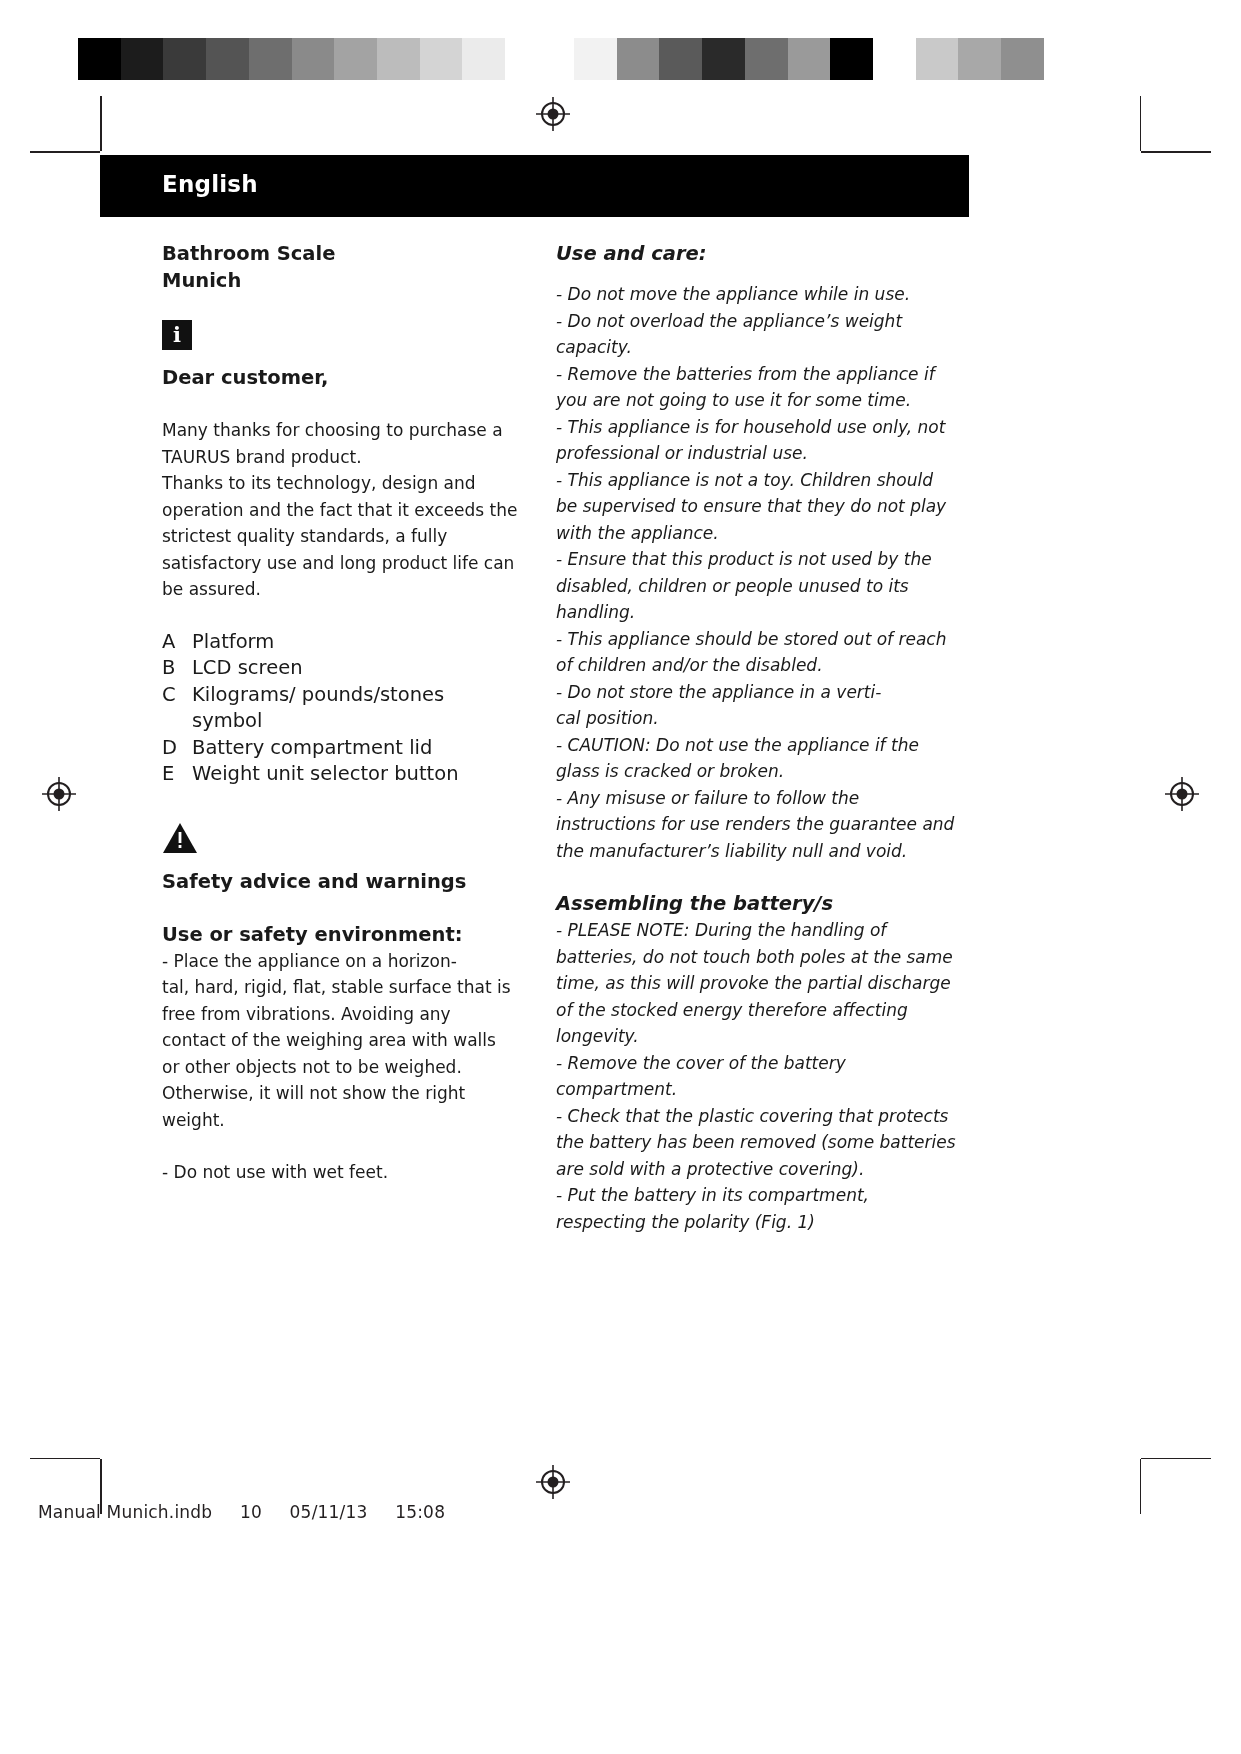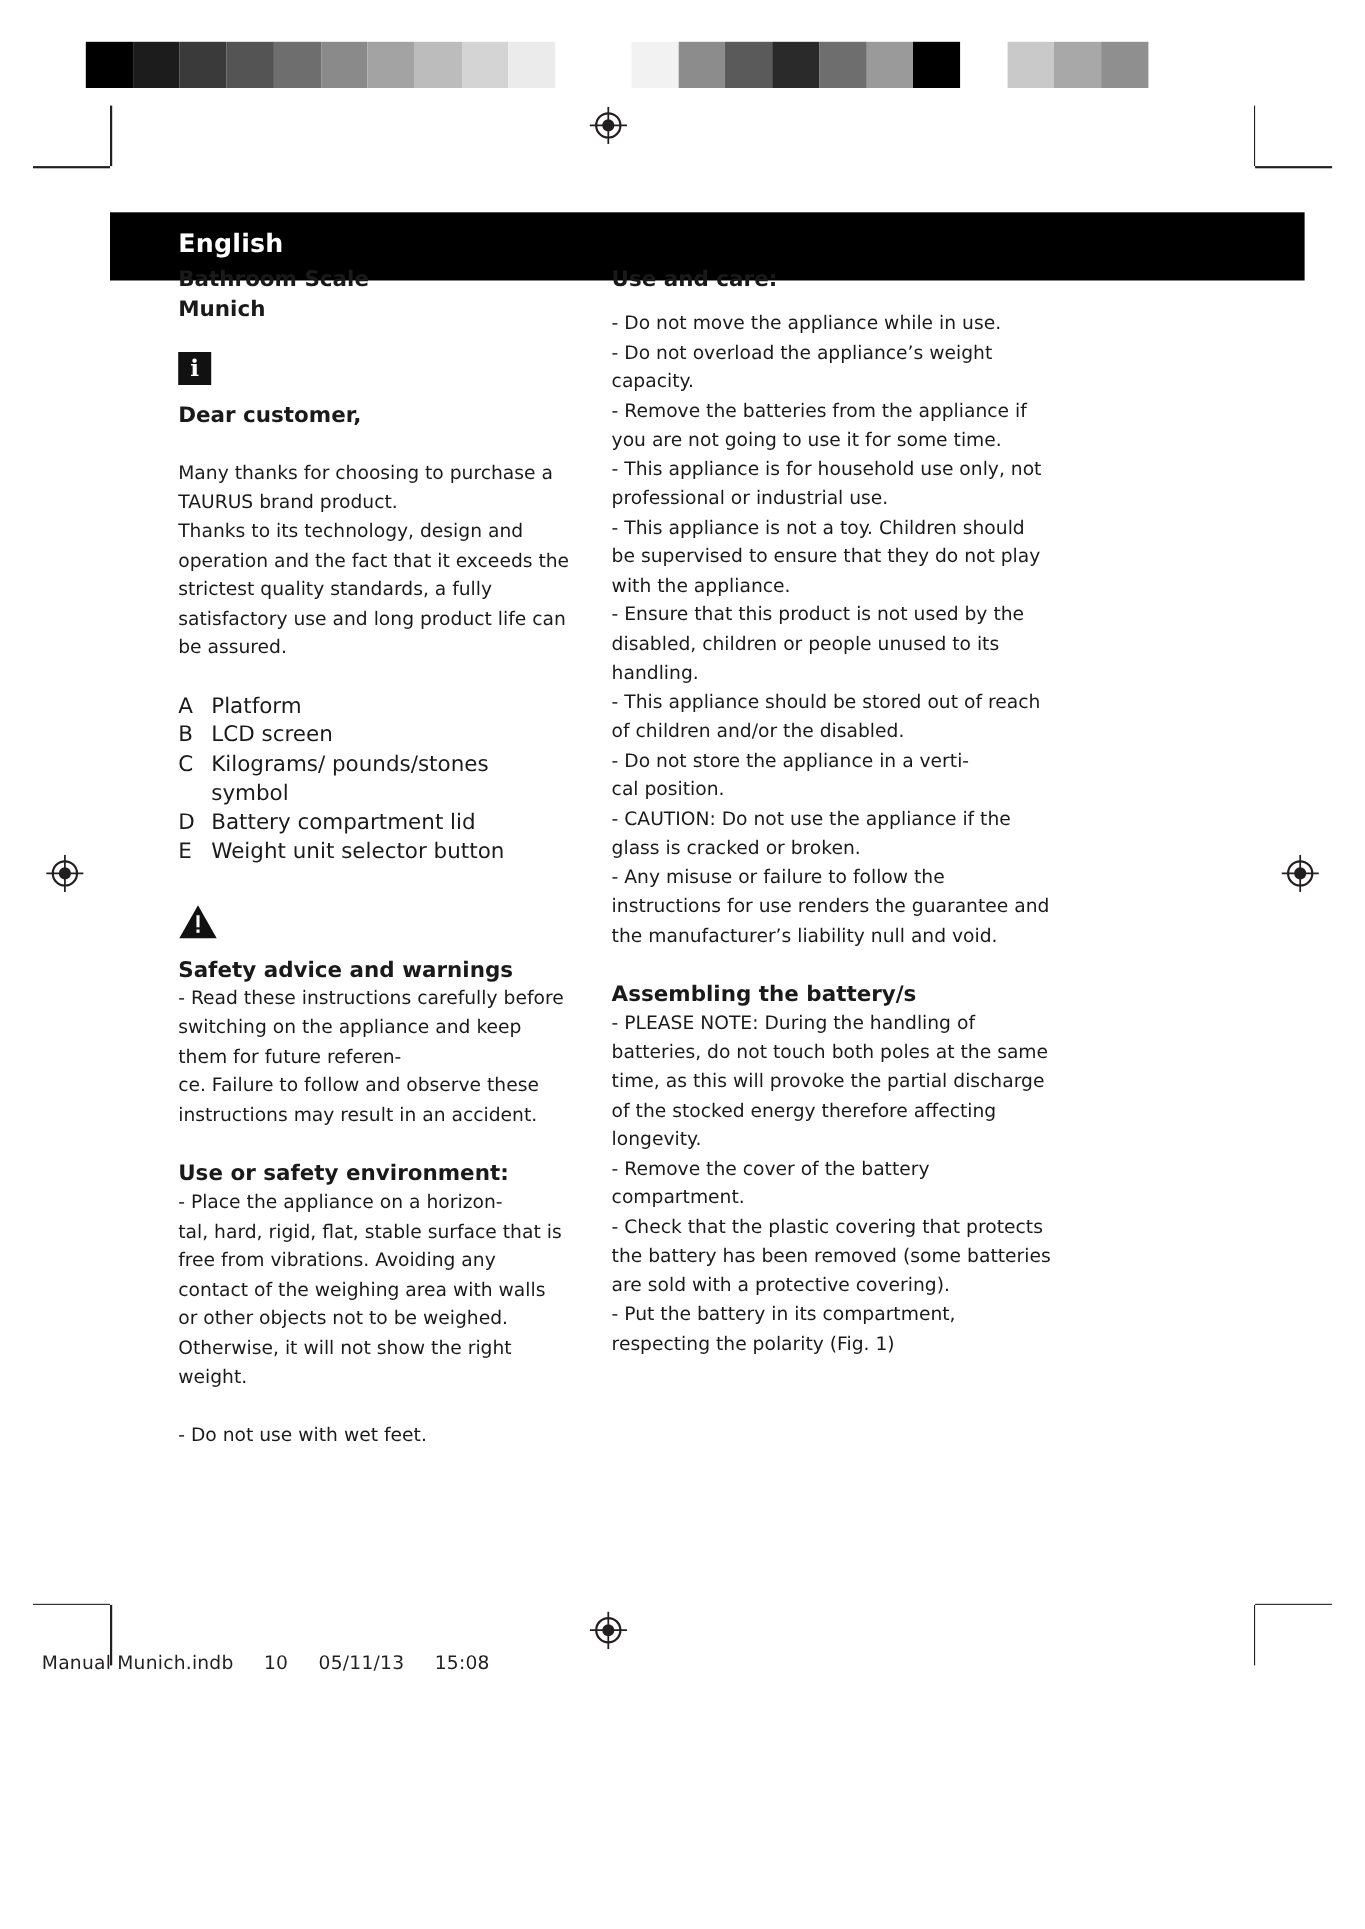--- a/index.html
+++ b/index.html
@@ -77,24 +77,23 @@
   .reg-top { left: 536px; top: 97px; }
   .reg-bottom { left: 536px; bottom: 255px; }
   .reg-left { left: 42px; top: 777px; }
   .reg-right { right: 42px; top: 777px; }
 
   
   .lang-header {
     position: absolute;
     left: 100px;
     top: 155px;
-    width: 1086px;
+    width: 869px;
     height: 62px;
     background: #000000;
-    margin-top: 38px;
   }
   .lang-header .lang-title {
     position: absolute;
     left: 62px;
     top: 16px;
     color: #ffffff;
     font-size: 23px;
     font-weight: bold;
     letter-spacing: 0.2px;
   }
@@ -104,21 +103,21 @@
     position: absolute;
     left: 162px;
     top: 240px;
     width: 930px;
     display: flex;
     gap: 38px;
   }
   .col {
     width: 356px;
   }
-  .col-right { width: 400px; }
+  .col-right { width: 400px; font-style: italic; }
   .spacer-sm { height: 14px; }
   .spacer-md { height: 26px; }
   .spacer-lg { height: 34px; }
 
   .para {
     font-size: 17px;
     line-height: 26.5px;
     white-space: pre-line;
   }
   .heading {
@@ -299,22 +298,20 @@
       <svg viewBox="0 0 36 32" width="36" height="32">
         <polygon points="18,1 35,31 1,31" fill="#111111"></polygon>
         <rect x="16.6" y="10" width="2.8" height="11" fill="#ffffff"></rect>
         <rect x="16.6" y="23" width="2.8" height="3" fill="#ffffff"></rect>
       </svg>
     </div>
 
     <div class="spacer-sm"></div>
 
     <div class="heading">Safety advice and warnings</div>
-    <div class="para">- Read these instructions carefully before switching on the appliance and keep them for future referen-
-ce. Failure to follow and observe these instructions may result in an accident.</div>
 
     <div class="spacer-md"></div>
 
     <div class="heading">Use or safety environment:</div>
     <div class="para">- Place the appliance on a horizon-
 tal, hard, rigid, flat, stable surface that is free from vibrations. Avoiding any contact of the weighing area with walls or other objects not to be weighed. Otherwise, it will not show the right weight.</div>
 
     <div class="spacer-md"></div>
 
     <div class="para">- Do not use with wet feet.</div>

